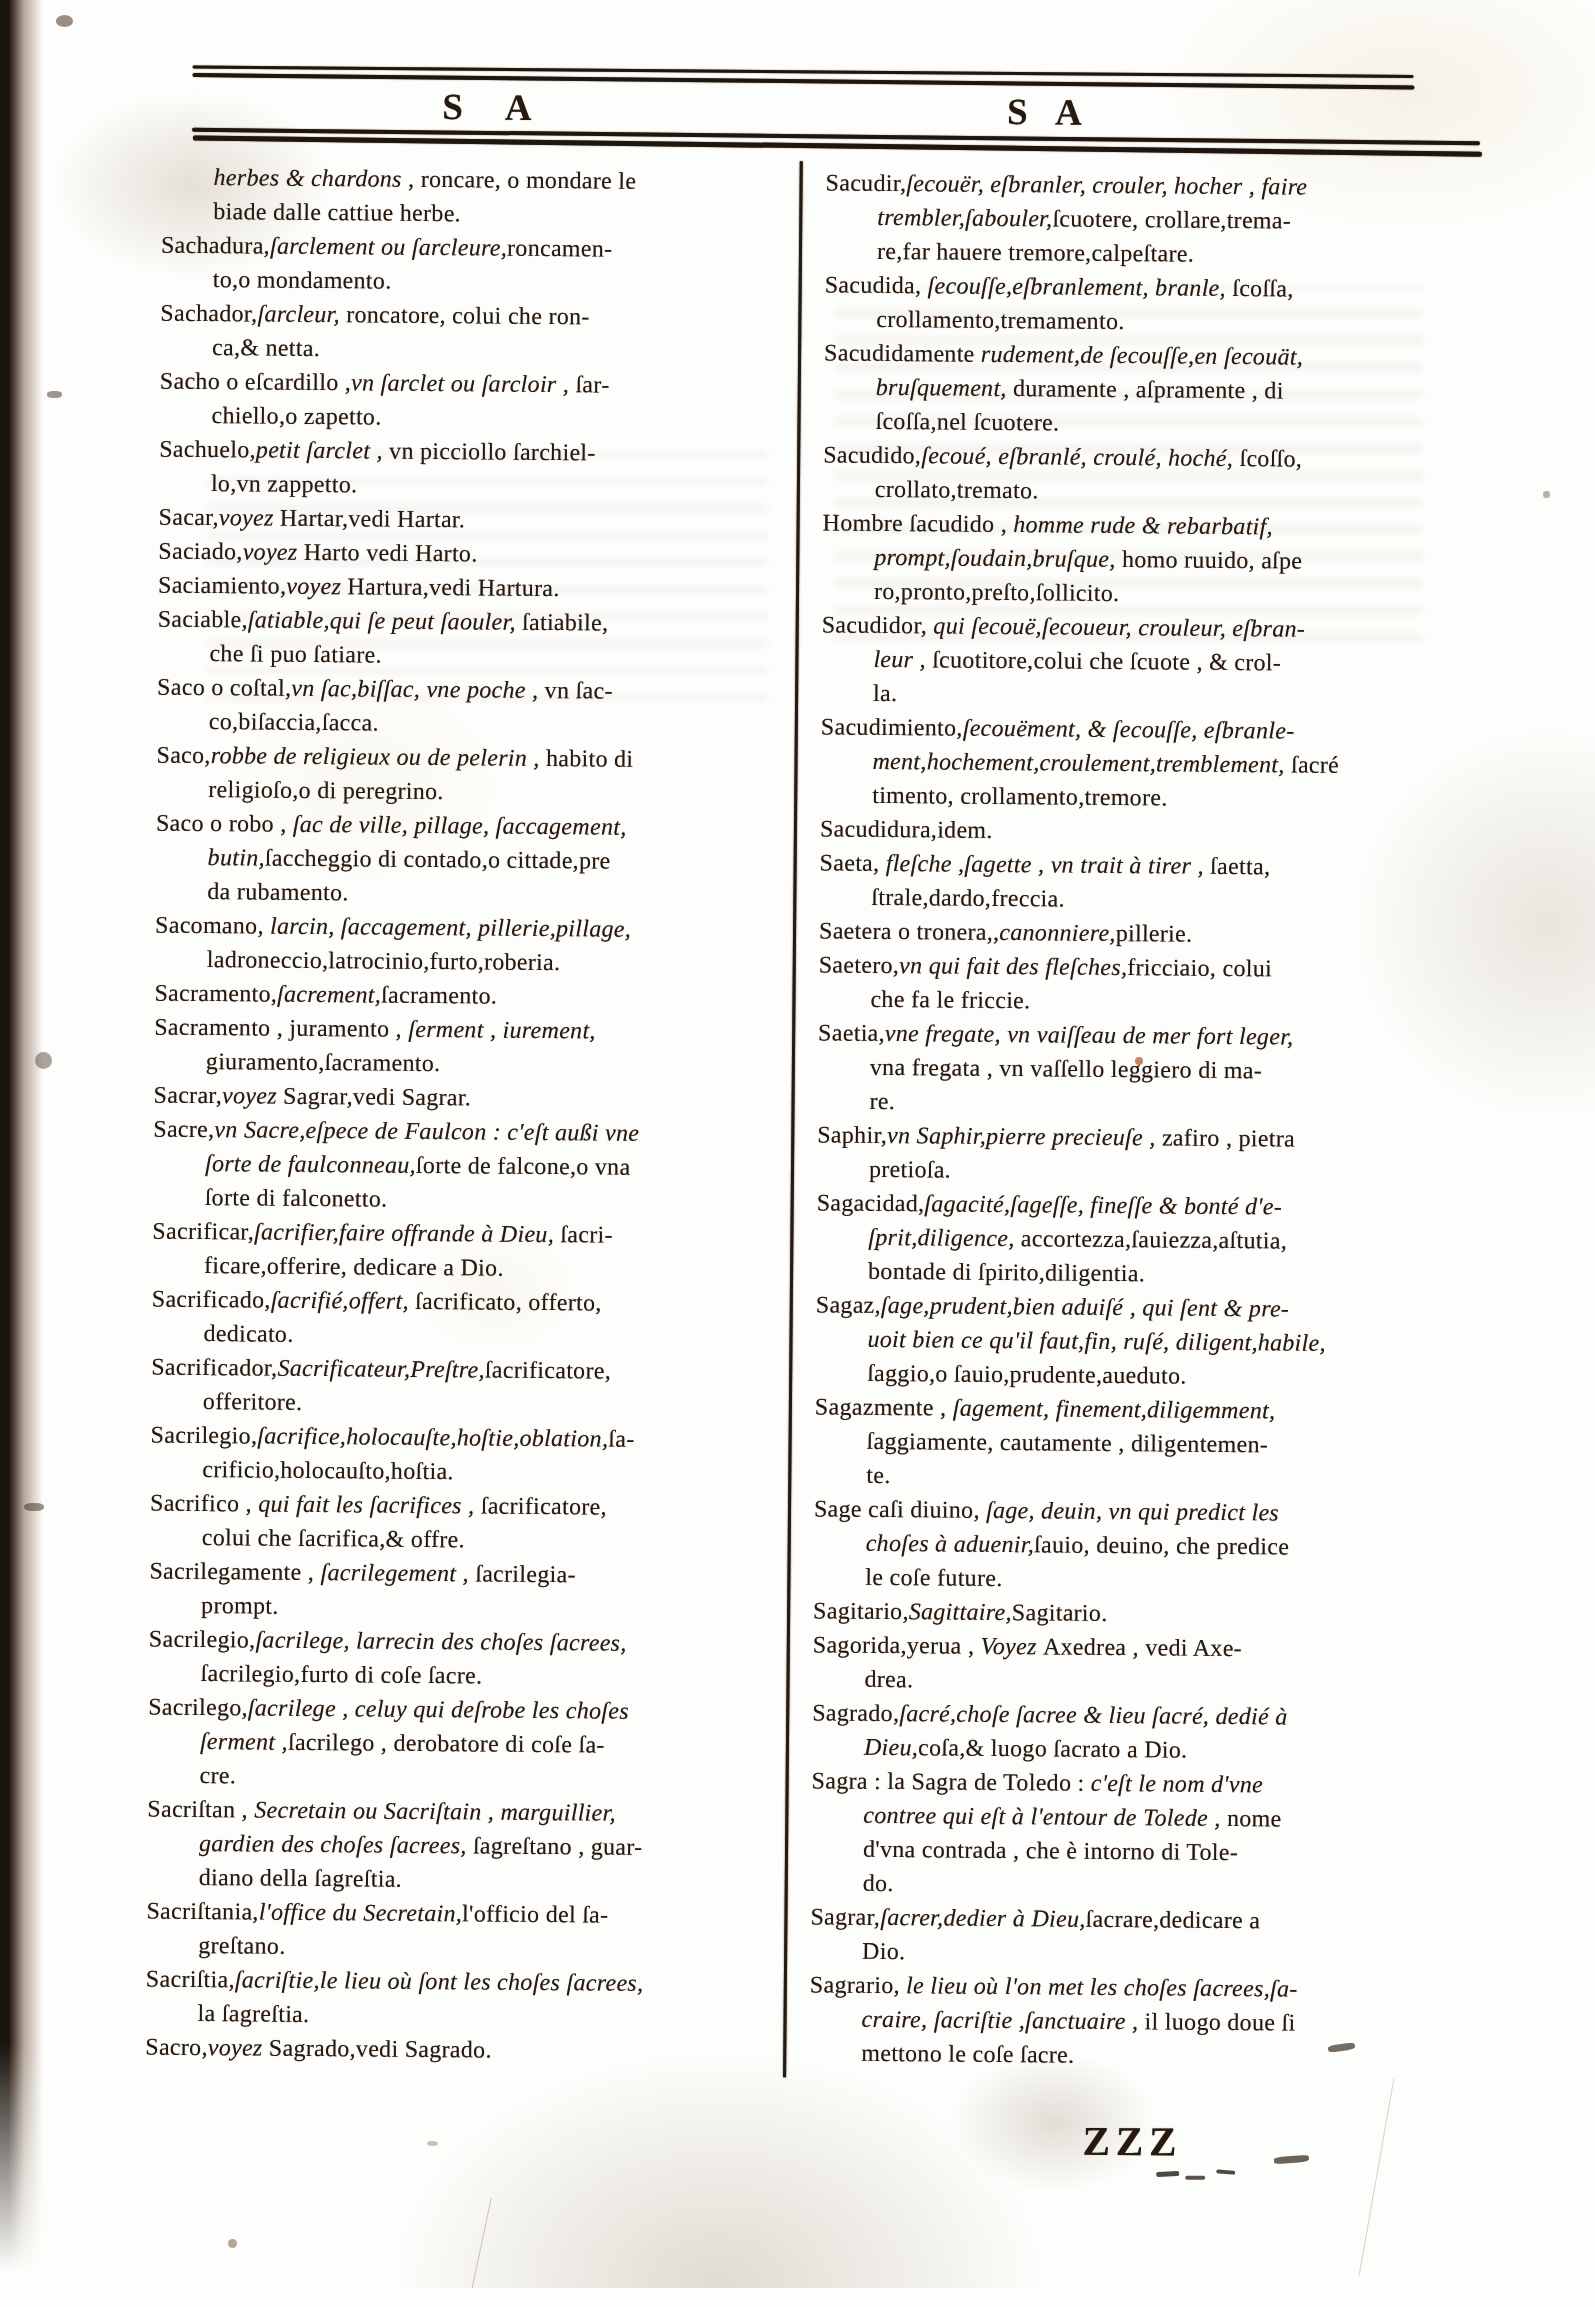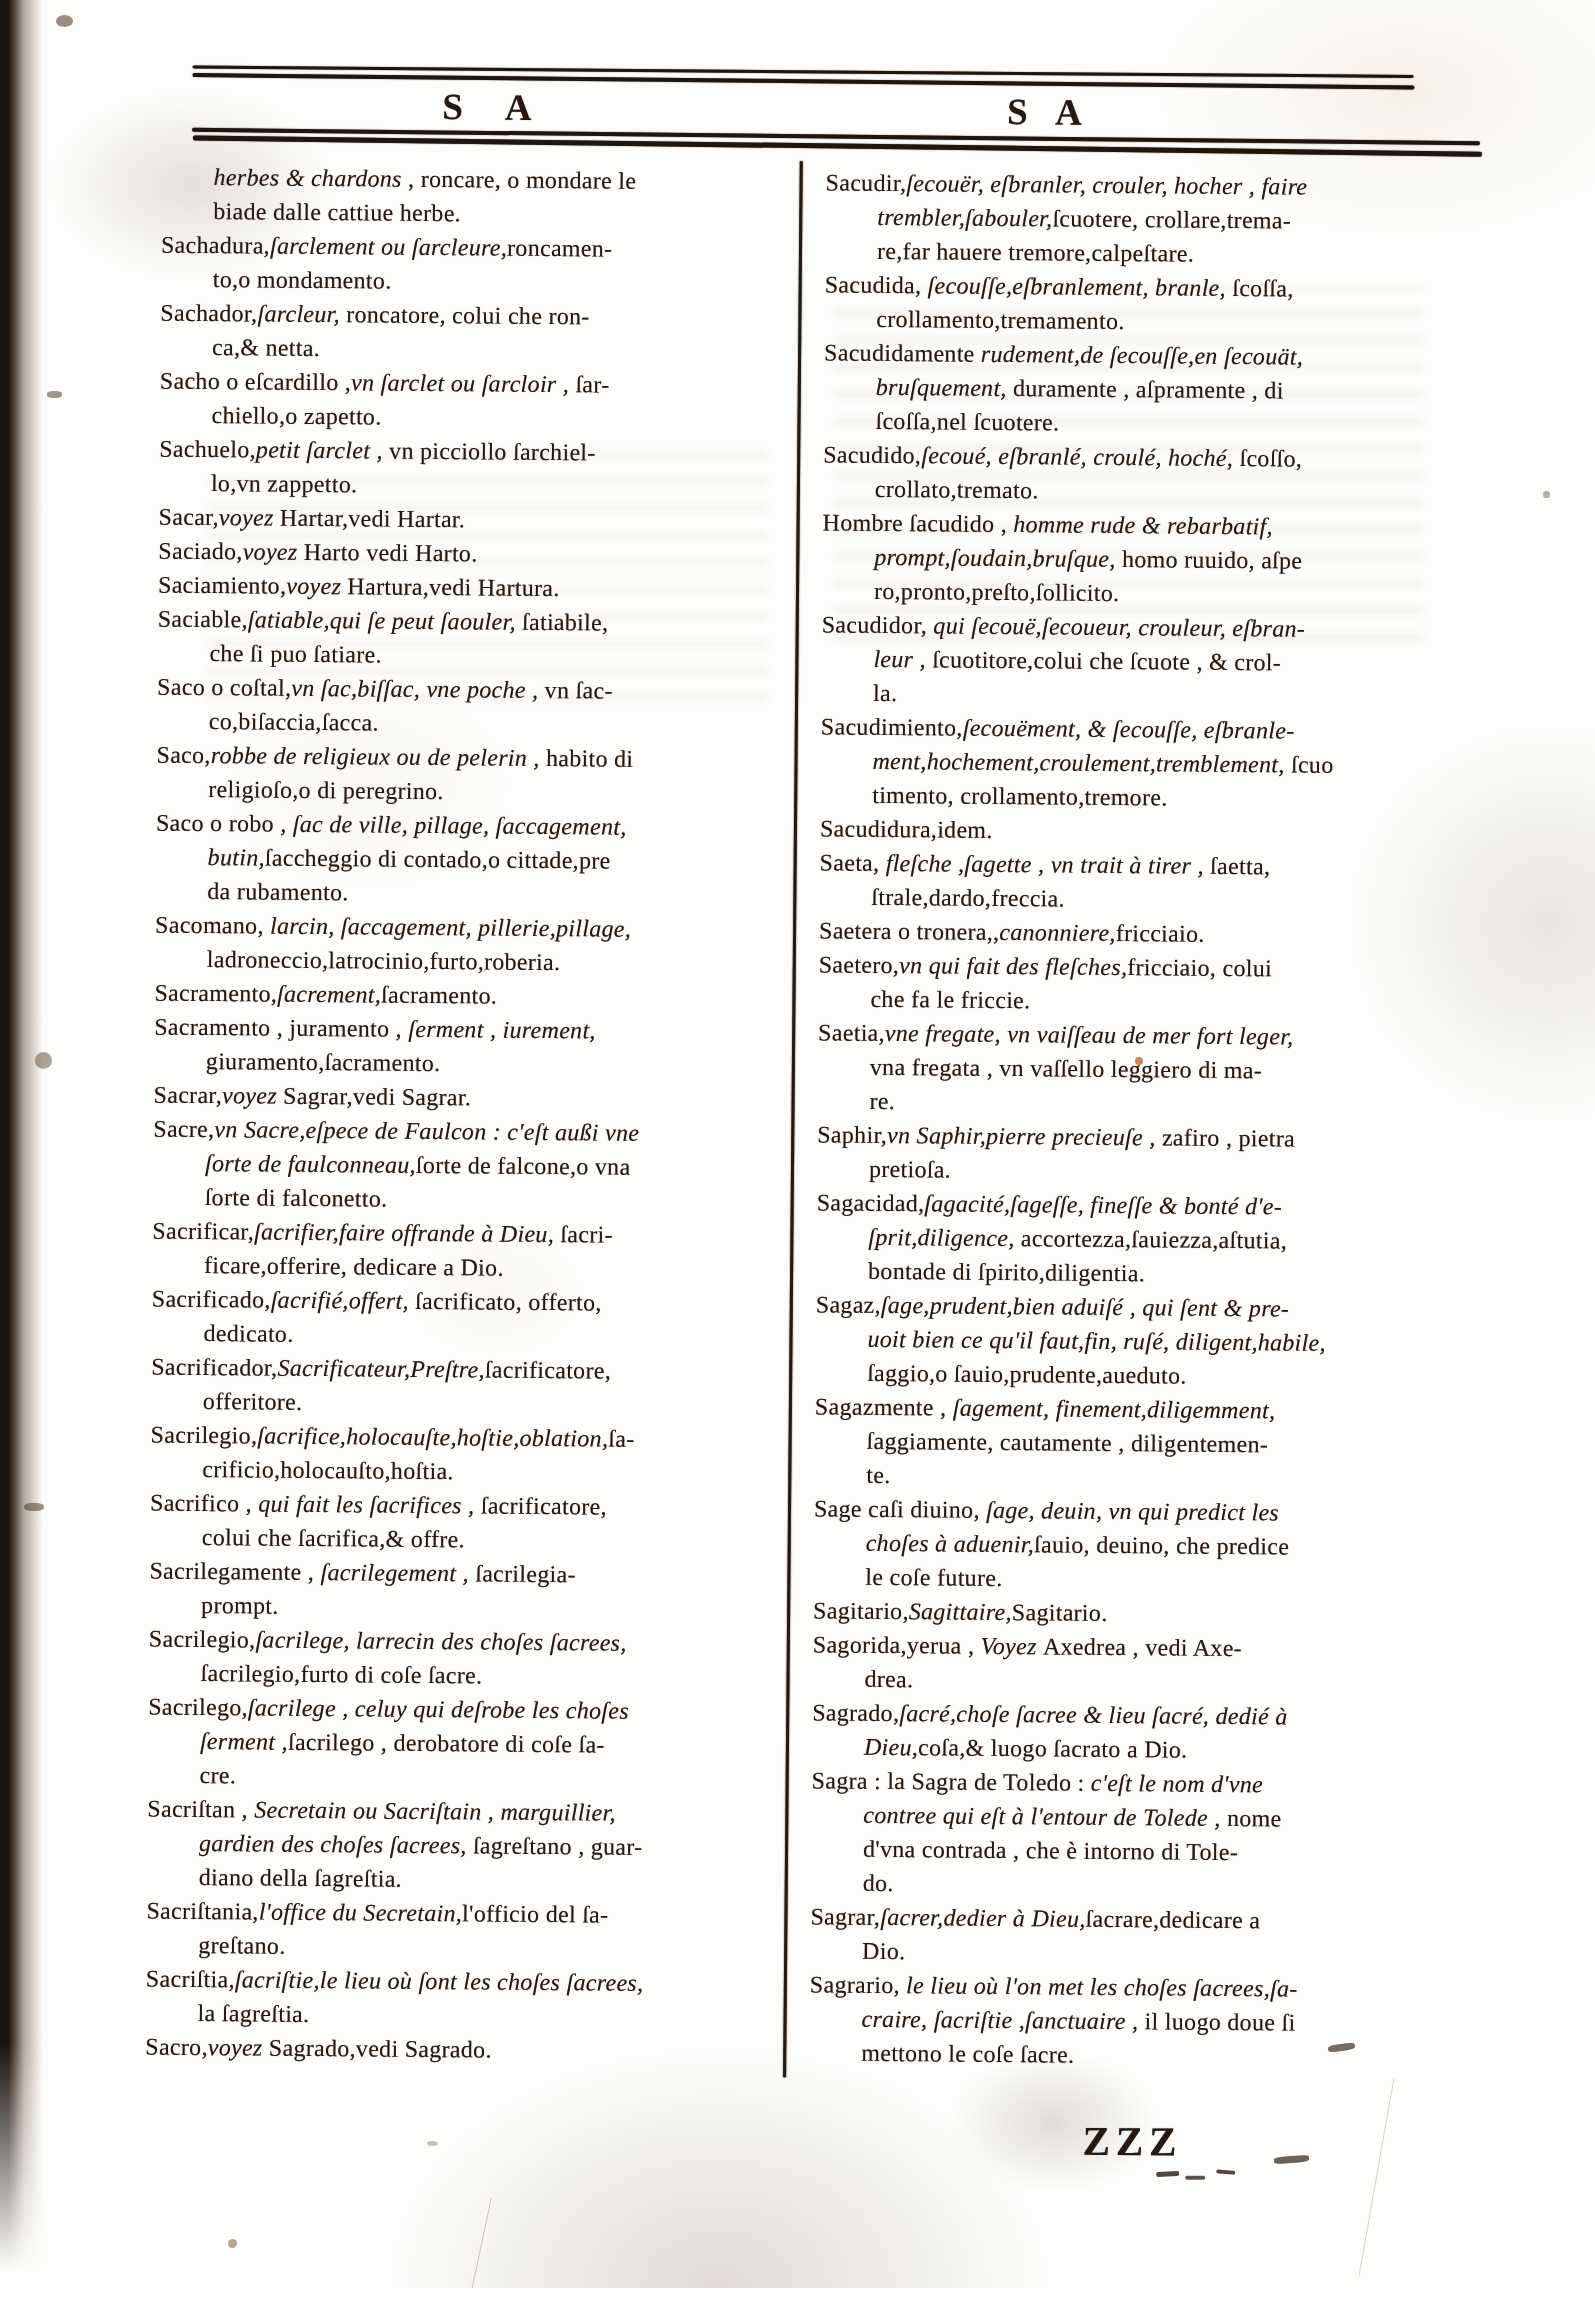--- a/index.html
+++ b/index.html
@@ -212,32 +212,32 @@
           <div class="ln ind"><span class="it">prompt,ſoudain,bruſque,</span><span class="ro"> homo ruuido, aſpe</span></div>
           <div class="ln ind"><span class="ro">ro,pronto,preſto,ſollicito.</span></div>
         </div>
         <div>
           <div class="ln"><span class="ro">Sacudidor,</span><span class="it"> qui ſecouë,ſecoueur, crouleur, eſbran-</span></div>
           <div class="ln ind"><span class="it">leur ,</span><span class="ro"> ſcuotitore,colui che ſcuote , &amp; crol-</span></div>
           <div class="ln ind"><span class="ro">la.</span></div>
         </div>
         <div>
           <div class="ln"><span class="ro">Sacudimiento,</span><span class="it">ſecouëment, &amp; ſecouſſe, eſbranle-</span></div>
-          <div class="ln ind"><span class="it">ment,hochement,croulement,tremblement,</span><span class="ro"> ſcuo</span></div>
+          <div class="ln ind"><span class="it">ment,hochement,croulement,tremblement,</span><span class="ro"> ſacré</span></div>
           <div class="ln ind"><span class="ro">timento, crollamento,tremore.</span></div>
         </div>
         <div>
           <div class="ln"><span class="ro">Sacudidura,idem.</span></div>
         </div>
         <div>
           <div class="ln"><span class="ro">Saeta,</span><span class="it"> fleſche ,ſagette , vn trait à tirer ,</span><span class="ro"> ſaetta,</span></div>
           <div class="ln ind"><span class="ro">ſtrale,dardo,freccia.</span></div>
         </div>
         <div>
-          <div class="ln"><span class="ro">Saetera o tronera,,</span><span class="it">canonniere,</span><span class="ro">fricciaio.</span></div>
+          <div class="ln"><span class="ro">Saetera o tronera,,</span><span class="it">canonniere,</span><span class="ro">pillerie.</span></div>
         </div>
         <div>
           <div class="ln"><span class="ro">Saetero,</span><span class="it">vn qui fait des fleſches,</span><span class="ro">fricciaio, colui</span></div>
           <div class="ln ind"><span class="ro">che fa le friccie.</span></div>
         </div>
         <div>
           <div class="ln"><span class="ro">Saetia,</span><span class="it">vne fregate, vn vaiſſeau de mer fort leger,</span></div>
           <div class="ln ind"><span class="ro">vna fregata , vn vaſſello leggiero di ma-</span></div>
           <div class="ln ind"><span class="ro">re.</span></div>
         </div>

